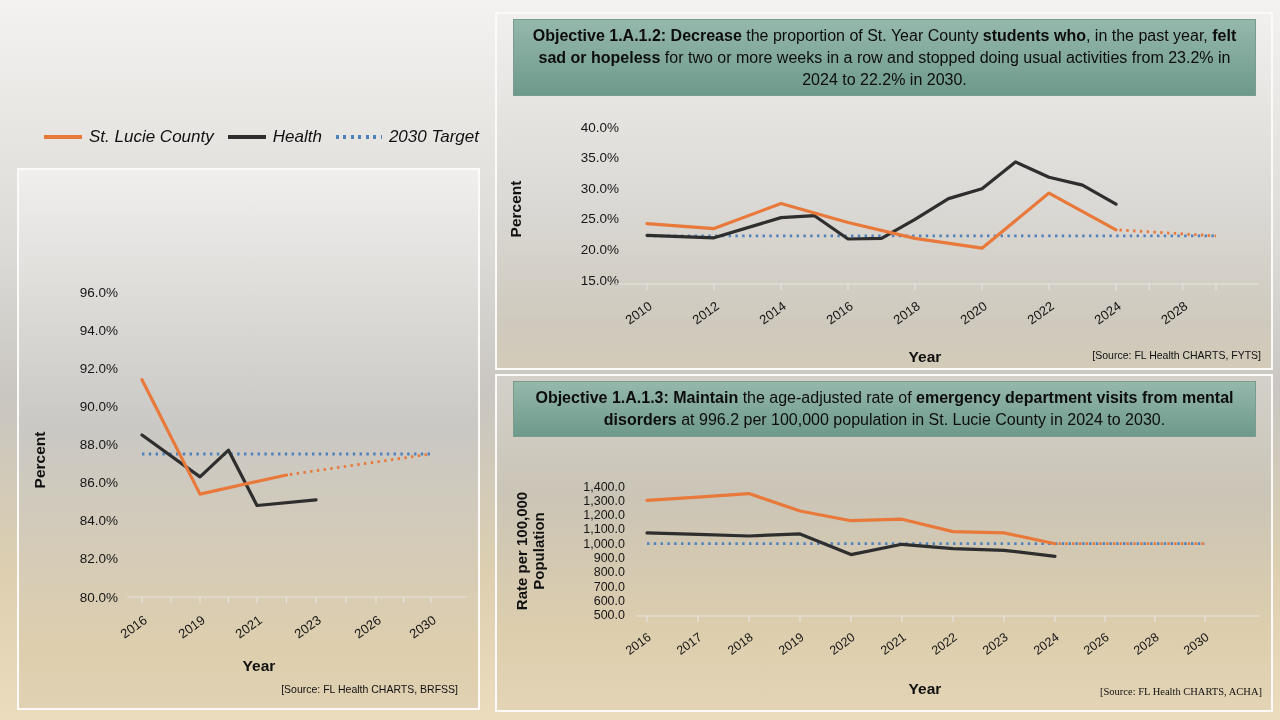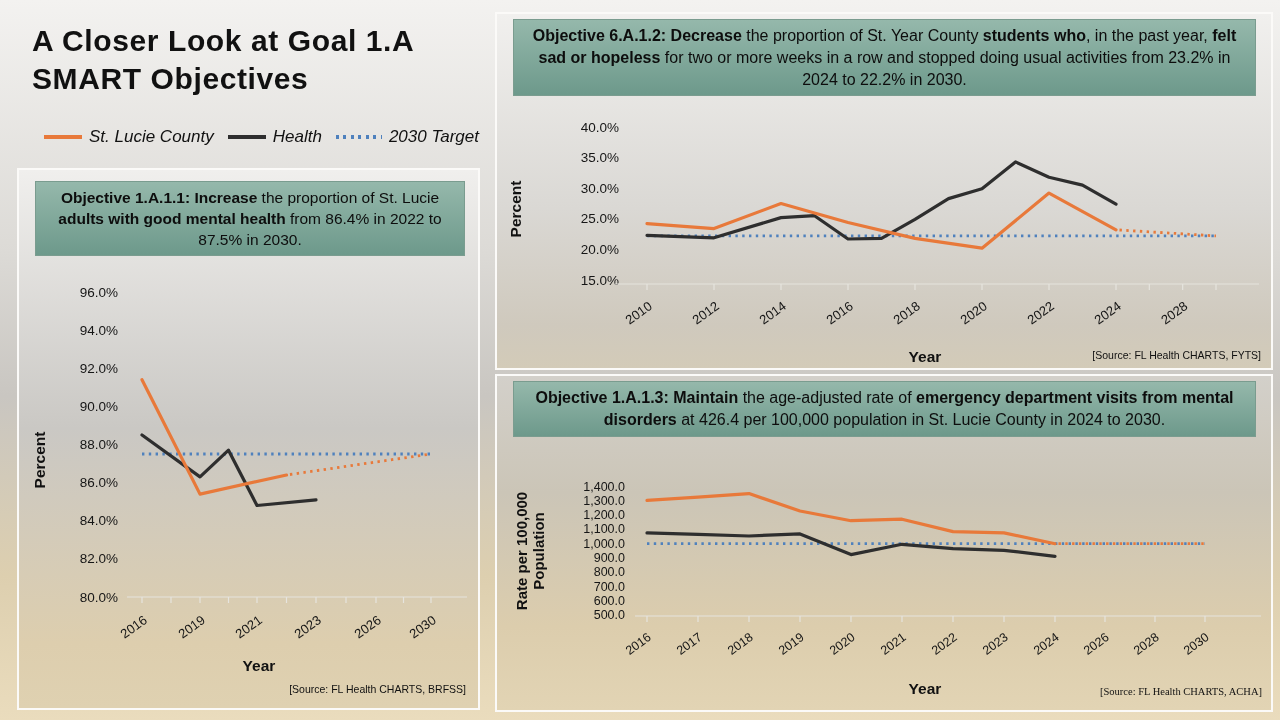--- a/index.html
+++ b/index.html
@@ -30,48 +30,46 @@
   .obj-header b{font-weight:bold;}
   .hdr-1{left:16px;top:11px;width:430px;font-size:15.5px;}
   .hdr-2{left:16px;top:5px;width:743px;font-size:16px;}
   .hdr-3{left:16px;top:5px;width:743px;font-size:16px;}
   svg.chart{position:absolute;left:0;top:0;}
   .xaxis-title{position:absolute;font-weight:bold;font-size:15.5px;color:#111;transform:translateX(-50%);}
   .xt-1{left:240px;top:487px;}
   .xt-2{left:428px;top:334px;}
   .xt-3{left:428px;top:304px;}
   .source{position:absolute;font-size:10.5px;color:#111;white-space:nowrap;}
-  .src-1{right:12px;bottom:13px;margin-top:43px;}
+  .src-1{right:20px;bottom:13px;margin-top:43px;}
   .src-2{right:10px;bottom:7px;}
   .src-3{right:9px;bottom:13px;font-family:Liberation Serif, serif;}
 </style>
 </head>
 <body>
 
 <div class="slide">
 
-  <div class="main-title">A Closer Look at Goal 1.A SMART Objectives</div>
 
   <div class="legend">
       <span class="item">
         <span class="sw" style="width: 38px; background: rgb(232, 121, 58);"></span>
         <span>St. Lucie County</span>
       </span>
       <span class="item">
         <span class="sw" style="width: 38px; background: rgb(46, 46, 46);"></span>
         <span>Health</span>
       </span>
       <span class="item">
         <span class="sw" style="width: 46px; background: repeating-linear-gradient(90deg, rgb(79, 129, 189) 0px, rgb(79, 129, 189) 3px, transparent 3px, transparent 7.5px);"></span>
         <span>2030 Target</span>
       </span>
     </div>
 
   <div class="panel panel-1">
-    <div class="obj-header hdr-1"><b>Objective 1.A.1.1: Increase</b><span> the proportion of St. Lucie </span><b>adults with good mental health</b><span> from 86.4% in 2022 to 87.5% in 2030.</span></div>
     <svg class="chart" width="459" height="538" viewBox="0 0 459 538">
         <text x="99" y="126.5" text-anchor="end" font-size="13.5" fill="#161616">96.0%</text>
         <text x="99" y="164.625" text-anchor="end" font-size="13.5" fill="#161616">94.0%</text>
         <text x="99" y="202.75" text-anchor="end" font-size="13.5" fill="#161616">92.0%</text>
         <text x="99" y="240.875" text-anchor="end" font-size="13.5" fill="#161616">90.0%</text>
         <text x="99" y="279" text-anchor="end" font-size="13.5" fill="#161616">88.0%</text>
         <text x="99" y="317.125" text-anchor="end" font-size="13.5" fill="#161616">86.0%</text>
         <text x="99" y="355.25" text-anchor="end" font-size="13.5" fill="#161616">84.0%</text>
         <text x="99" y="393.375" text-anchor="end" font-size="13.5" fill="#161616">82.0%</text>
         <text x="99" y="431.5" text-anchor="end" font-size="13.5" fill="#161616">80.0%</text>
@@ -97,21 +95,21 @@
         <polyline points="123.0,284.0 412.0,284.0" fill="none" stroke="#4f81bd" stroke-width="2.8" stroke-linejoin="round" stroke-linecap="butt" stroke-dasharray="2.4 4.4" stroke-dashoffset="0"></polyline>
         <polyline points="267.5,305.0 412.0,284.0" fill="none" stroke="#e8793a" stroke-width="2.8" stroke-linejoin="round" stroke-linecap="butt" stroke-dasharray="2.4 4.4" stroke-dashoffset="3.3"></polyline>
         <polyline points="123.0,265.0 181.0,306.9 209.5,280.2 238.0,335.5 297.0,329.8" fill="none" stroke="#2e2e2e" stroke-width="3.2" stroke-linejoin="round" stroke-linecap="round"></polyline>
         <polyline points="123.0,209.7 181.0,324.1 267.5,305.0" fill="none" stroke="#e8793a" stroke-width="3.2" stroke-linejoin="round" stroke-linecap="round"></polyline>
       </svg>
     <div class="xaxis-title xt-1">Year</div>
     <div class="source src-1">[Source: FL Health CHARTS, BRFSS]</div>
   </div>
 
   <div class="panel panel-2">
-    <div class="obj-header hdr-2"><b>Objective 6.A.1.2: Decrease</b><span> the proportion of St. Year County </span><b>students who</b><span>, in the past year, </span><b>felt sad or hopeless</b><span> for two or more weeks in a row and stopped doing usual activities from 23.2% in 2024 to 22.2% in 2030.</span></div>
+    <div class="obj-header hdr-2"><b>Objective 1.A.1.2: Decrease</b><span> the proportion of St. Year County </span><b>students who</b><span>, in the past year, </span><b>felt sad or hopeless</b><span> for two or more weeks in a row and stopped doing usual activities from 23.2% in 2024 to 22.2% in 2030.</span></div>
     <svg class="chart" width="774" height="354" viewBox="0 0 774 354">
         <text x="122" y="117.5" text-anchor="end" font-size="13.5" fill="#161616">40.0%</text>
         <text x="122" y="148.1" text-anchor="end" font-size="13.5" fill="#161616">35.0%</text>
         <text x="122" y="178.7" text-anchor="end" font-size="13.5" fill="#161616">30.0%</text>
         <text x="122" y="209.3" text-anchor="end" font-size="13.5" fill="#161616">25.0%</text>
         <text x="122" y="239.9" text-anchor="end" font-size="13.5" fill="#161616">20.0%</text>
         <text x="122" y="270.5" text-anchor="end" font-size="13.5" fill="#161616">15.0%</text>
         <line x1="118" y1="270" x2="762" y2="270" stroke="#e6e4de" stroke-width="1.2"></line>
         <line x1="150" y1="270" x2="150" y2="276" stroke="#e6e4de" stroke-width="1.2"></line>
         <line x1="217" y1="270" x2="217" y2="276" stroke="#e6e4de" stroke-width="1.2"></line>
@@ -137,21 +135,21 @@
         <polyline points="150.0,221.9 719.0,221.9" fill="none" stroke="#4f81bd" stroke-width="2.8" stroke-linejoin="round" stroke-linecap="butt" stroke-dasharray="2.4 4.4" stroke-dashoffset="0"></polyline>
         <polyline points="619.0,215.8 719.0,221.9" fill="none" stroke="#e8793a" stroke-width="2.8" stroke-linejoin="round" stroke-linecap="butt" stroke-dasharray="2.4 4.4" stroke-dashoffset="3.3"></polyline>
         <polyline points="150.0,221.3 217.0,223.8 284.0,203.6 317.5,201.7 351.0,225.0 384.5,224.4 418.0,205.4 451.5,184.6 485.0,174.8 518.5,147.9 552.0,163.2 585.5,171.1 619.0,190.1" fill="none" stroke="#2e2e2e" stroke-width="3.2" stroke-linejoin="round" stroke-linecap="round"></polyline>
         <polyline points="150.0,209.7 217.0,214.6 284.0,189.5 351.0,208.5 418.0,224.4 485.0,234.2 552.0,179.1 619.0,215.8" fill="none" stroke="#e8793a" stroke-width="3.2" stroke-linejoin="round" stroke-linecap="round"></polyline>
       </svg>
     <div class="xaxis-title xt-2">Year</div>
     <div class="source src-2">[Source: FL Health CHARTS, FYTS]</div>
   </div>
 
   <div class="panel panel-3">
-    <div class="obj-header hdr-3"><b>Objective 1.A.1.3: Maintain</b><span> the age-adjusted rate of </span><b>emergency department visits from mental disorders</b><span> at 426.4 per 100,000 population in St. Lucie County in 2024 to 2030.</span></div>
+    <div class="obj-header hdr-3"><b>Objective 1.A.1.3: Maintain</b><span> the age-adjusted rate of </span><b>emergency department visits from mental disorders</b><span> at 996.2 per 100,000 population in St. Lucie County in 2024 to 2030.</span></div>
     <svg class="chart" width="774" height="334" viewBox="0 0 774 334">
         <text x="128" y="114.5" text-anchor="end" font-size="12.5" fill="#161616">1,400.0</text>
         <text x="128" y="128.7888888888889" text-anchor="end" font-size="12.5" fill="#161616">1,300.0</text>
         <text x="128" y="143.07777777777778" text-anchor="end" font-size="12.5" fill="#161616">1,200.0</text>
         <text x="128" y="157.36666666666667" text-anchor="end" font-size="12.5" fill="#161616">1,100.0</text>
         <text x="128" y="171.65555555555557" text-anchor="end" font-size="12.5" fill="#161616">1,000.0</text>
         <text x="128" y="185.94444444444446" text-anchor="end" font-size="12.5" fill="#161616">900.0</text>
         <text x="128" y="200.23333333333335" text-anchor="end" font-size="12.5" fill="#161616">800.0</text>
         <text x="128" y="214.52222222222224" text-anchor="end" font-size="12.5" fill="#161616">700.0</text>
         <text x="128" y="228.81111111111113" text-anchor="end" font-size="12.5" fill="#161616">600.0</text>

